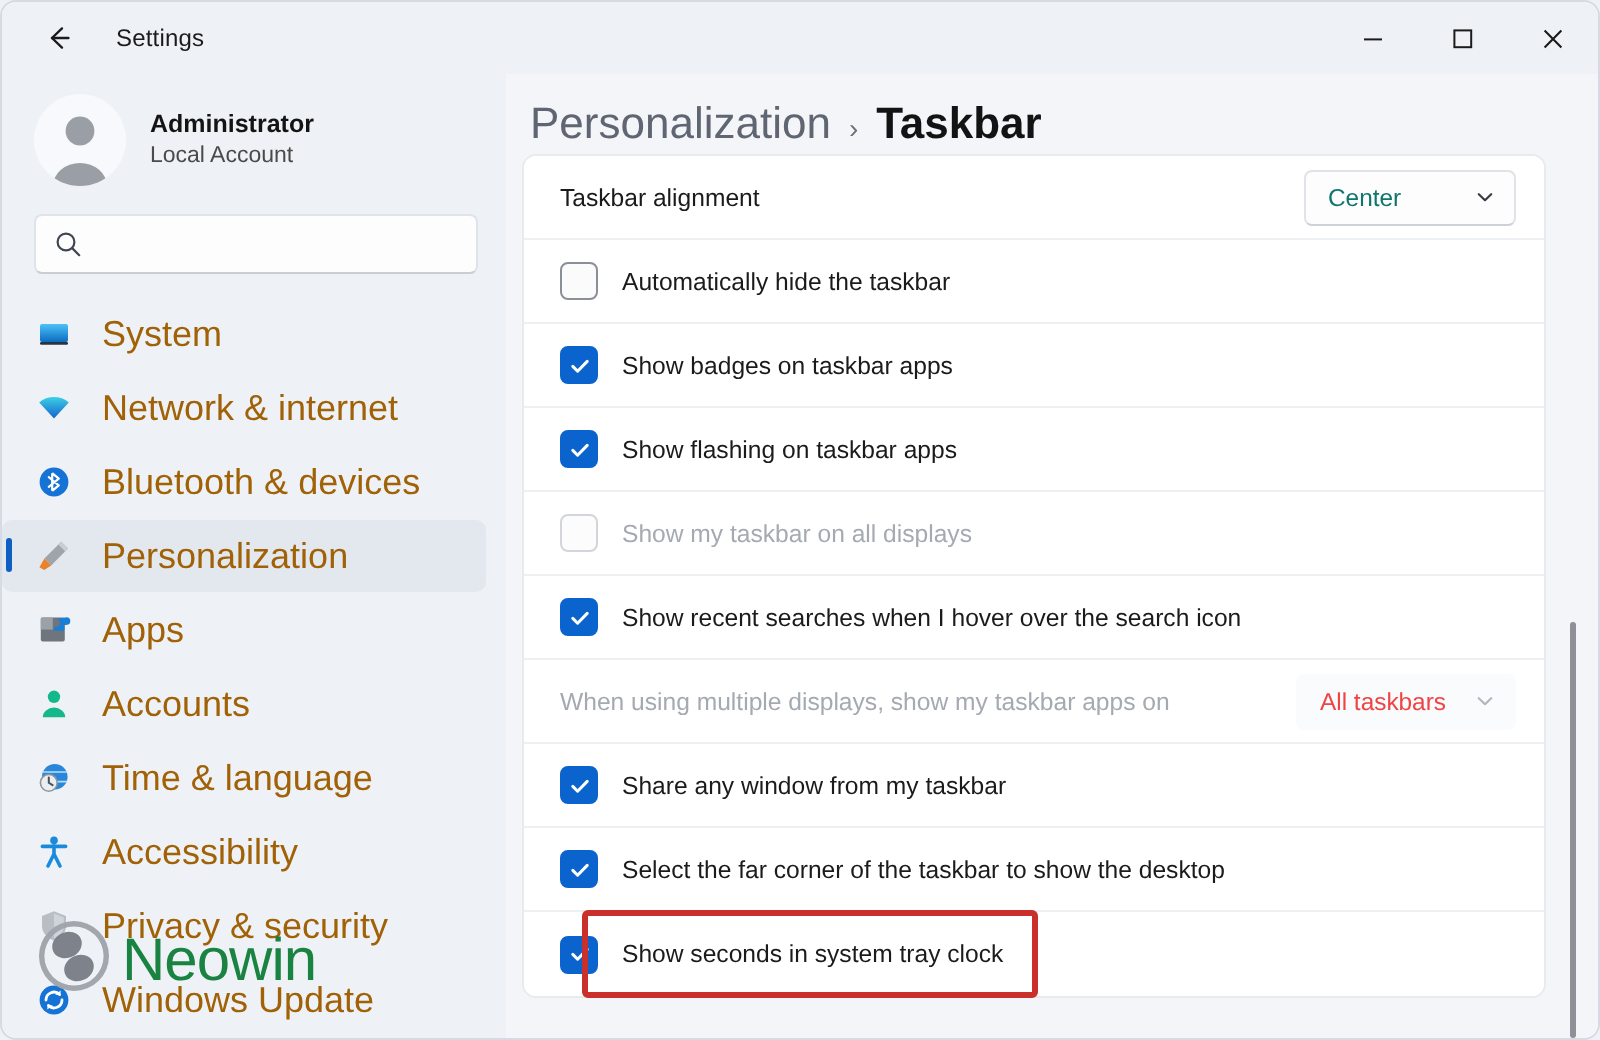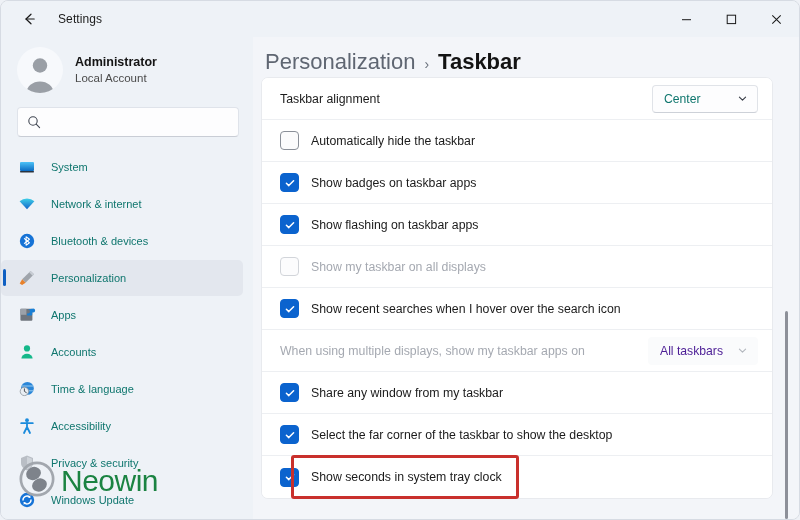--- a/index.html
+++ b/index.html
@@ -139,22 +139,22 @@
     background: #0f5fc2;
   }
   .nav-ico {
     width: 20px; height: 20px;
     flex: 0 0 20px;
     display: flex; align-items: center; justify-content: center;
     margin-right: 14px;
   }
   .nav-ico svg { display: block; }
   .nav-label {
-    font-size: 11px;
-    color: #0f766e;
+    font-size: 18px;
+    color: #a16207;
   }
 
   
   .watermark {
     position: absolute;
     left: 16px; bottom: 16px;
     display: flex;
     align-items: center;
     pointer-events: none;
     opacity: .97;
@@ -255,21 +255,21 @@
     justify-content: space-between;
     padding: 0 9px 0 11px;
     gap: 14px;
   }
   .dropdown .dd-label { font-size: 12.2px; color: #0f766e; }
   .dropdown .dd-chev { color: #363b44; display: flex; }
   .dropdown.disabled {
     border-color: transparent;
     background: #fafbfc;
   }
-  .dropdown.disabled .dd-label { color: #4c1d95; }
+  .dropdown.disabled .dd-label { color: #ef4444; }
   .dropdown.disabled .dd-chev { color: #b2b6bd; }
 
   
   .highlight-box {
     position: absolute;
     border: 3px solid #c9302c;
     border-radius: 3px;
     pointer-events: none;
     z-index: 6;
   }

